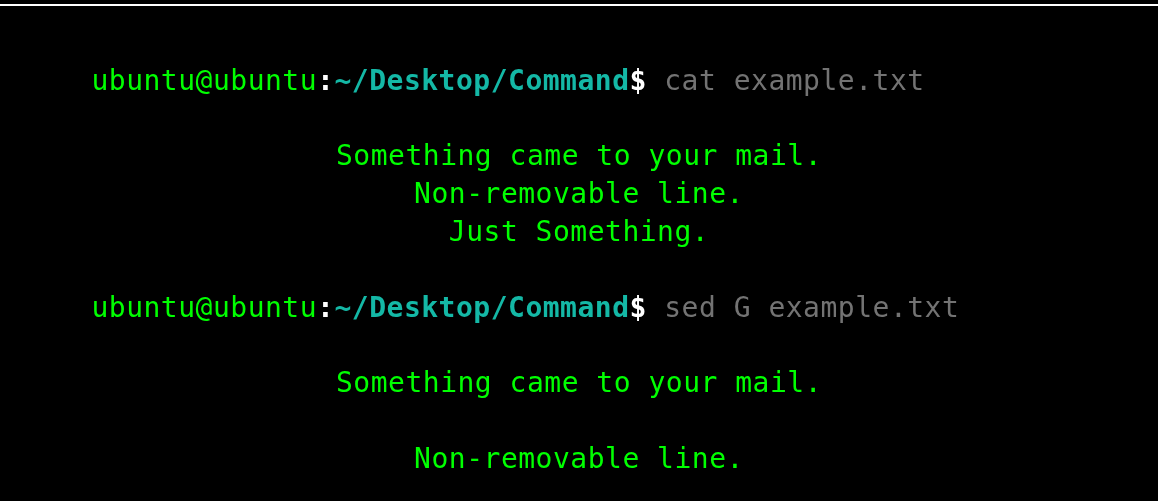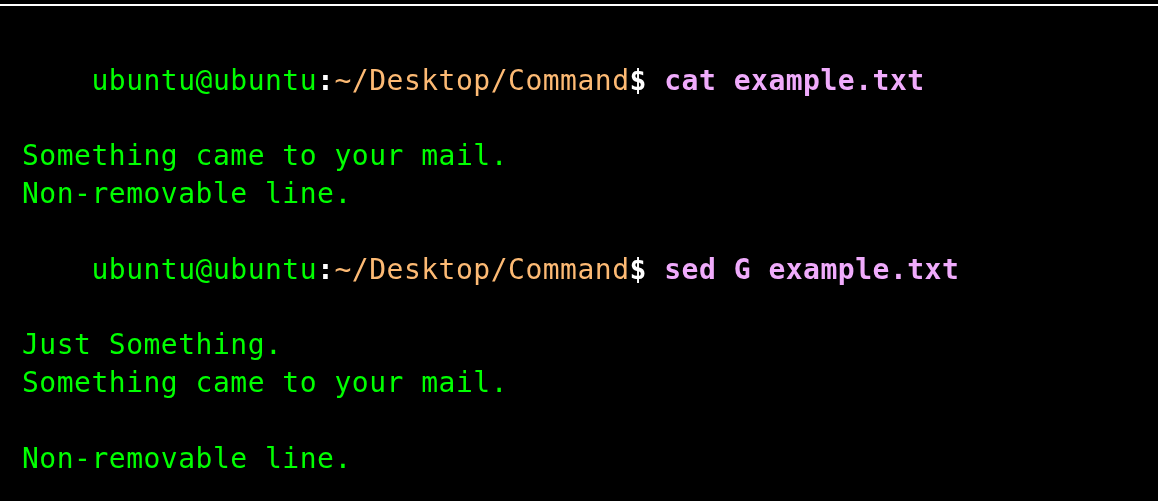--- a/index.html
+++ b/index.html
@@ -28,55 +28,56 @@
     }
     .prompt-user {
       color: #00ff00;
       font-weight: normal;
     }
     .prompt-colon {
       color: #ffffff;
       font-weight: bold;
     }
     .prompt-path {
-      color: #fdba74;
-      font-weight: normal;
+      color: #14b8a6;
+      font-weight: bold;
       text-align: center;
     }
     .prompt-dollar {
       color: #ffffff;
       font-weight: bold;
     }
     .command {
-      color: #f0abfc;
-      font-weight: bold;
+      color: #737373;
+      font-weight: normal;
     }
     .output {
       color: #00ff00;
       font-weight: normal;
+      text-align: center;
     }
     .blank {
       height: 1.35em;
     }
   </style>
 </head>
 <body>
 
 <div class="terminal">
 
   <div class="line">
     <span class="prompt-user">ubuntu@ubuntu</span><span class="prompt-colon">:</span><span class="prompt-path">~/Desktop/Command</span><span class="prompt-dollar">$</span><span class="command"> cat example.txt</span>
   </div>
 
   <div class="line output">Something came to your mail.</div>
   <div class="line output">Non-removable line.</div>
+  <div class="line output">Just Something.</div>
+
   <div class="line">
     <span class="prompt-user">ubuntu@ubuntu</span><span class="prompt-colon">:</span><span class="prompt-path">~/Desktop/Command</span><span class="prompt-dollar">$</span><span class="command"> sed G example.txt</span>
   </div>
-
-  <div class="line output">Just Something.</div>
 
   <div class="line output">Something came to your mail.</div>
   <div class="line output blank"></div>
   <div class="line output">Non-removable line.</div>
   <div class="line output blank"></div>
 
 </div>
 
 </body></html>

